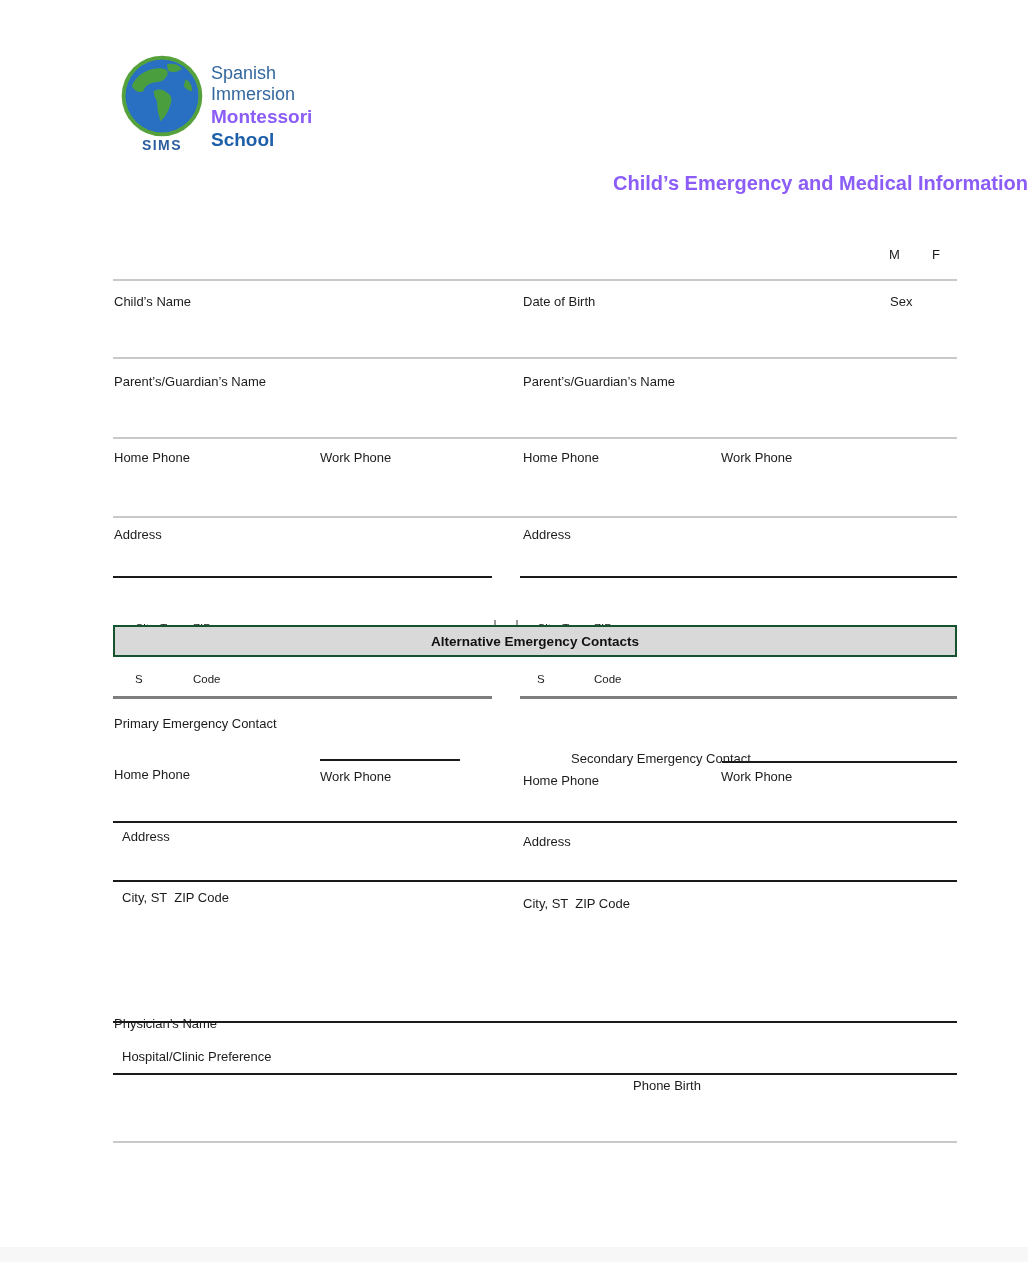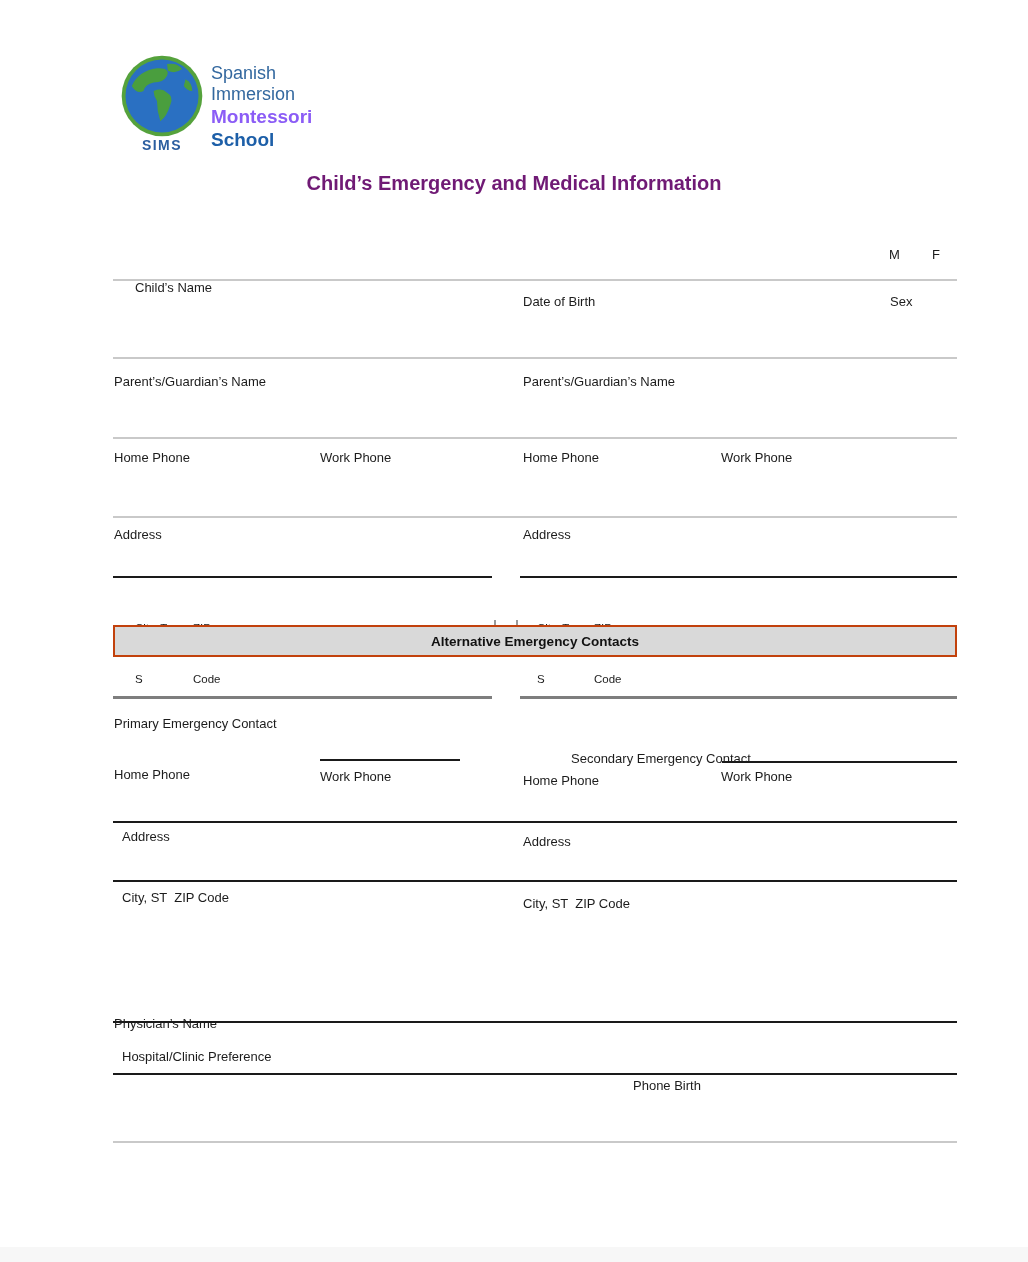--- a/index.html
+++ b/index.html
@@ -11,26 +11,26 @@
   .lbl { position:absolute; font-size:13px; color:#1c1c1c; white-space:pre; line-height:15px; }
   .lbl-sm { position:absolute; font-size:11.5px; color:#1c1c1c; line-height:17px; white-space:pre; }
   .lbl-sm span { display:block; }
   .hline { position:absolute; height:2px; }
   .light { background:#c9c9c9; }
   .dark  { background:#1a1a1a; }
   .gray-thick { position:absolute; height:3px; background:#7e7e7e; }
   .tick { position:absolute; width:2px; height:6px; background:#9a9a9a; }
   .bar {
     position:absolute; left:113px; width:844px; background:#d9d9d9;
-    border:2px solid #c2410c; box-sizing:border-box;
+    border:2px solid #14532d; box-sizing:border-box;
     display:flex; align-items:center; justify-content:center;
     font-weight:bold; font-size:13.5px; color:#111;
   }
-  .title-main { position:absolute; left:0; width:100%; text-align:center;
-    font-size:20px; font-weight:bold; color:#701a75; }
+  .title-main { position:absolute; left:0; width:100%; text-align:right;
+    font-size:20px; font-weight:bold; color:#8b5cf6; }
   .title-sub  { position:absolute; left:0; width:100%; text-align:center;
     font-size:15.5px; font-weight:normal; color:#5b9bd5; }
   .logo-text div { white-space:nowrap; }
   .logo-l1 { font-size:18px; color:#33689f; line-height:21px; }
   .logo-l3 { font-size:19px; font-weight:bold; color:#8b5cf6; line-height:23px; }
   .logo-l4 { font-size:19px; font-weight:bold; color:#1d5fa8; line-height:23px; }
   .sims { position:absolute; left:120px; top:137px; width:84px; text-align:center;
     font-size:14px; font-weight:bold; color:#2a5d9f; letter-spacing:1.5px; }
   .mf { position:absolute; font-size:13px; color:#1c1c1c; }
   .band { position:absolute; left:0; top:1247px; width:1028px; height:15px; background:#f7f7f7; }
@@ -55,21 +55,21 @@
     <div class="logo-l3">Montessori</div>
     <div class="logo-l4">School</div>
   </div>
 
   <div class="title-main" style="top:172px;">Child’s Emergency and Medical Information</div>
 
   <div class="mf" style="left:889px; top:247px;">M</div>
   <div class="mf" style="left:932px; top:247px;">F</div>
 
   <div class="hline light" style="left:113px; top:279px; width:844px;"></div>
-  <div class="lbl" style="left:114px; top:280px;margin-left:21px;">Child’s Name</div>
+  <div class="lbl" style="left:114px; top:294px;">Child’s Name</div>
   <div class="lbl" style="left:523px; top:294px;">Date of Birth</div>
   <div class="lbl" style="left:890px; top:294px;">Sex</div>
 
   <div class="hline light" style="left:113px; top:357px; width:844px;"></div>
   <div class="lbl" style="left:114px; top:374px;">Parent’s/Guardian’s Name</div>
   <div class="lbl" style="left:523px; top:374px;">Parent’s/Guardian’s Name</div>
 
   <div class="hline light" style="left:113px; top:437px; width:844px;"></div>
   <div class="lbl" style="left:114px; top:450px;">Home Phone</div>
   <div class="lbl" style="left:320px; top:450px;">Work Phone</div>

